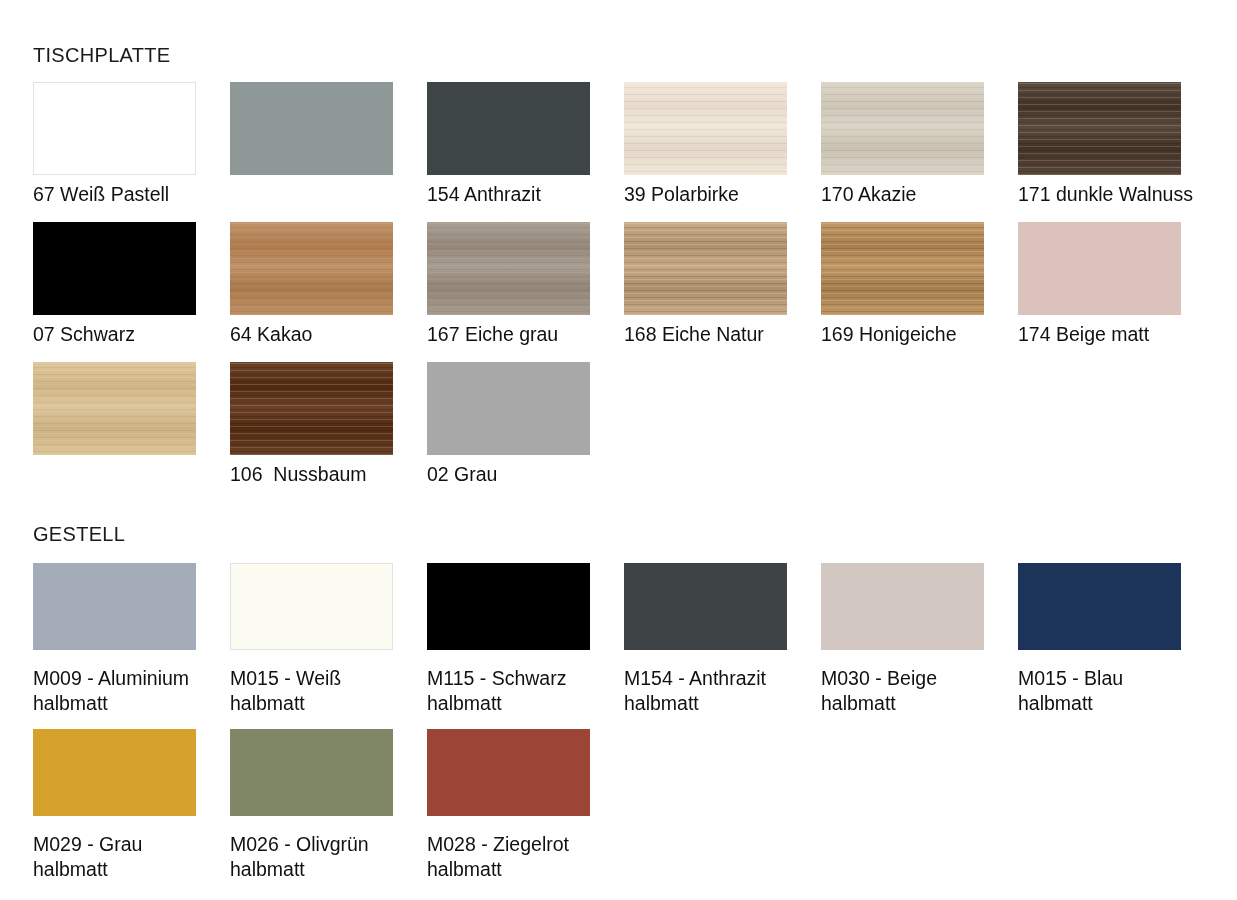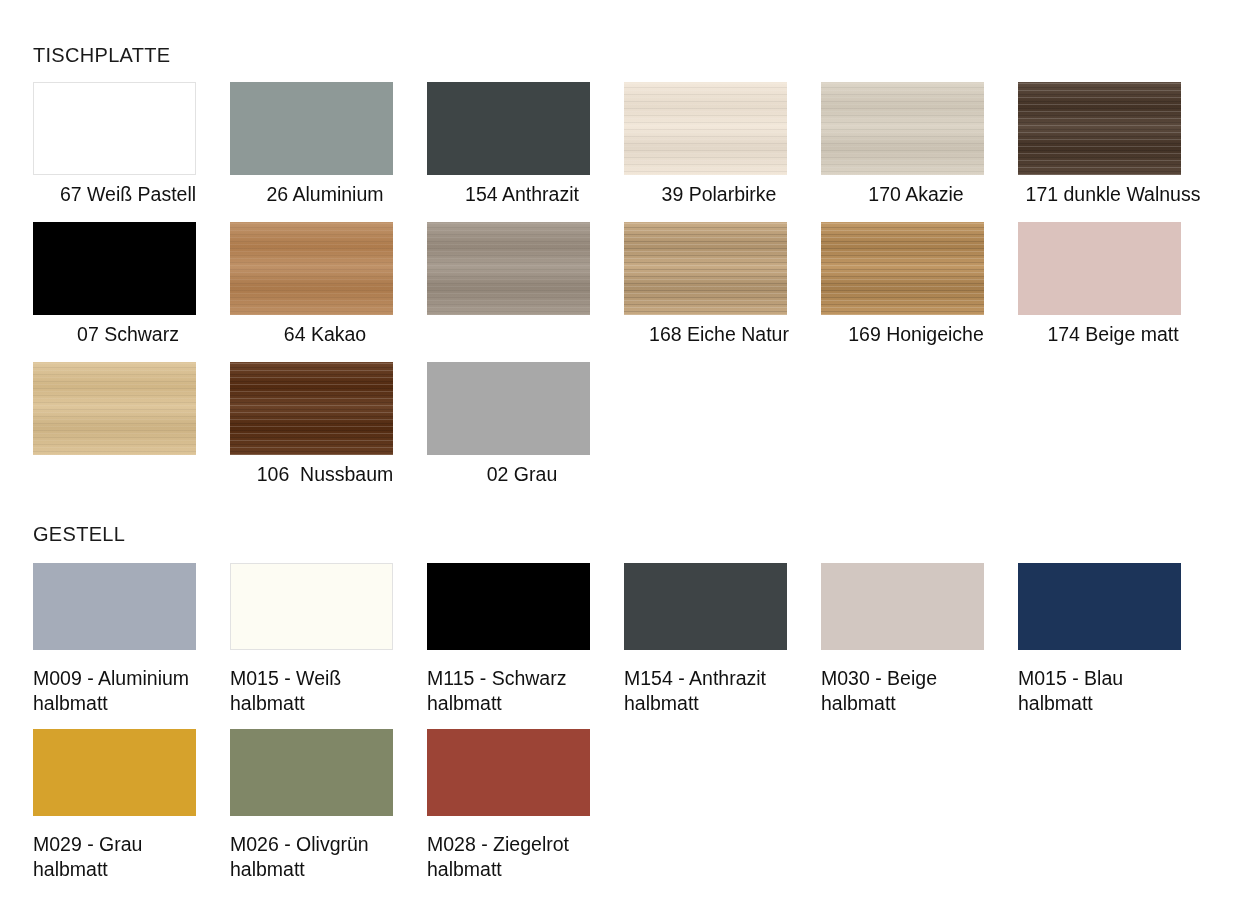--- a/index.html
+++ b/index.html
@@ -59,21 +59,20 @@
     white-space: pre-wrap;
   }
   
   #grid-tischplatte {
     top: 82px;
     grid-row-gap: 9px;
   }
   #grid-tischplatte .swatch-label {
     height: 31px;
     margin-top: 7px;
-    text-align: center;
   }
   
   #grid-gestell {
     top: 563px;
     grid-template-columns: repeat(6, 197px);
     grid-row-gap: 7px;
   }
   #grid-gestell .swatch {
     height: 87px;
   }
@@ -90,21 +89,20 @@
 
   <div class="section-heading" style="top:42px;">TISCHPLATTE</div>
 
   <div class="grid" id="grid-tischplatte">
       <div class="swatch-cell">
         <div class="swatch bordered" style="background-color: rgb(255, 255, 255);"></div>
         <div class="swatch-label">67 Weiß Pastell</div>
       </div>
       <div class="swatch-cell">
         <div class="swatch" style="background-color: rgb(142, 153, 151);"></div>
-        <div class="swatch-label">26 Aluminium</div>
       </div>
       <div class="swatch-cell">
         <div class="swatch" style="background-color: rgb(62, 69, 70);"></div>
         <div class="swatch-label">154 Anthrazit</div>
       </div>
       <div class="swatch-cell">
         <div class="swatch" style="background-color: rgb(240, 228, 212); background-image: repeating-linear-gradient(0deg, rgba(255, 255, 255, 0.075) 0px, rgba(255, 255, 255, 0.075) 1px, rgba(0, 0, 0, 0) 1px, rgba(0, 0, 0, 0) 3px, rgba(0, 0, 0, 0.055) 3px, rgba(0, 0, 0, 0.055) 4px, rgba(0, 0, 0, 0) 4px, rgba(0, 0, 0, 0) 7px), linear-gradient(rgba(255, 255, 255, 0.16) 0%, rgba(0, 0, 0, 0.04) 26%, rgba(255, 255, 255, 0.14) 48%, rgba(0, 0, 0, 0.06) 70%, rgba(255, 255, 255, 0.12) 100%);"></div>
         <div class="swatch-label">39 Polarbirke</div>
       </div>
       <div class="swatch-cell">
@@ -118,20 +116,21 @@
       <div class="swatch-cell">
         <div class="swatch" style="background-color: rgb(0, 0, 0);"></div>
         <div class="swatch-label">07 Schwarz</div>
       </div>
       <div class="swatch-cell">
         <div class="swatch" style="background-color: rgb(181, 128, 79); background-image: repeating-linear-gradient(0deg, rgba(255, 255, 255, 0.075) 0px, rgba(255, 255, 255, 0.075) 1px, rgba(0, 0, 0, 0) 1px, rgba(0, 0, 0, 0) 3px, rgba(0, 0, 0, 0.055) 3px, rgba(0, 0, 0, 0.055) 4px, rgba(0, 0, 0, 0) 4px, rgba(0, 0, 0, 0) 7px), linear-gradient(rgba(255, 255, 255, 0.16) 0%, rgba(0, 0, 0, 0.04) 26%, rgba(255, 255, 255, 0.14) 48%, rgba(0, 0, 0, 0.06) 70%, rgba(255, 255, 255, 0.12) 100%);"></div>
         <div class="swatch-label">64 Kakao</div>
       </div>
       <div class="swatch-cell">
         <div class="swatch" style="background-color: rgb(154, 141, 127); background-image: repeating-linear-gradient(0deg, rgba(255, 255, 255, 0.075) 0px, rgba(255, 255, 255, 0.075) 1px, rgba(0, 0, 0, 0) 1px, rgba(0, 0, 0, 0) 3px, rgba(0, 0, 0, 0.055) 3px, rgba(0, 0, 0, 0.055) 4px, rgba(0, 0, 0, 0) 4px, rgba(0, 0, 0, 0) 7px), linear-gradient(rgba(255, 255, 255, 0.16) 0%, rgba(0, 0, 0, 0.04) 26%, rgba(255, 255, 255, 0.14) 48%, rgba(0, 0, 0, 0.06) 70%, rgba(255, 255, 255, 0.12) 100%);"></div>
+        <div class="swatch-label">167 Eiche grau</div>
       </div>
       <div class="swatch-cell">
         <div class="swatch" style="background-color: rgb(195, 163, 121); background-image: repeating-linear-gradient(0deg, rgba(255, 255, 255, 0.16) 0px, rgba(255, 255, 255, 0.16) 1px, rgba(0, 0, 0, 0) 1px, rgba(0, 0, 0, 0) 3px, rgba(0, 0, 0, 0.13) 3px, rgba(0, 0, 0, 0.13) 4px, rgba(0, 0, 0, 0) 4px, rgba(0, 0, 0, 0) 7px), linear-gradient(rgba(255, 255, 255, 0.1) 0%, rgba(0, 0, 0, 0.1) 26%, rgba(255, 255, 255, 0.09) 48%, rgba(0, 0, 0, 0.12) 70%, rgba(255, 255, 255, 0.07) 100%);"></div>
         <div class="swatch-label">168 Eiche Natur</div>
       </div>
       <div class="swatch-cell">
         <div class="swatch" style="background-color: rgb(187, 142, 86); background-image: repeating-linear-gradient(0deg, rgba(255, 255, 255, 0.16) 0px, rgba(255, 255, 255, 0.16) 1px, rgba(0, 0, 0, 0) 1px, rgba(0, 0, 0, 0) 3px, rgba(0, 0, 0, 0.13) 3px, rgba(0, 0, 0, 0.13) 4px, rgba(0, 0, 0, 0) 4px, rgba(0, 0, 0, 0) 7px), linear-gradient(rgba(255, 255, 255, 0.1) 0%, rgba(0, 0, 0, 0.1) 26%, rgba(255, 255, 255, 0.09) 48%, rgba(0, 0, 0, 0.12) 70%, rgba(255, 255, 255, 0.07) 100%);"></div>
         <div class="swatch-label">169 Honigeiche</div>
       </div>
       <div class="swatch-cell">

